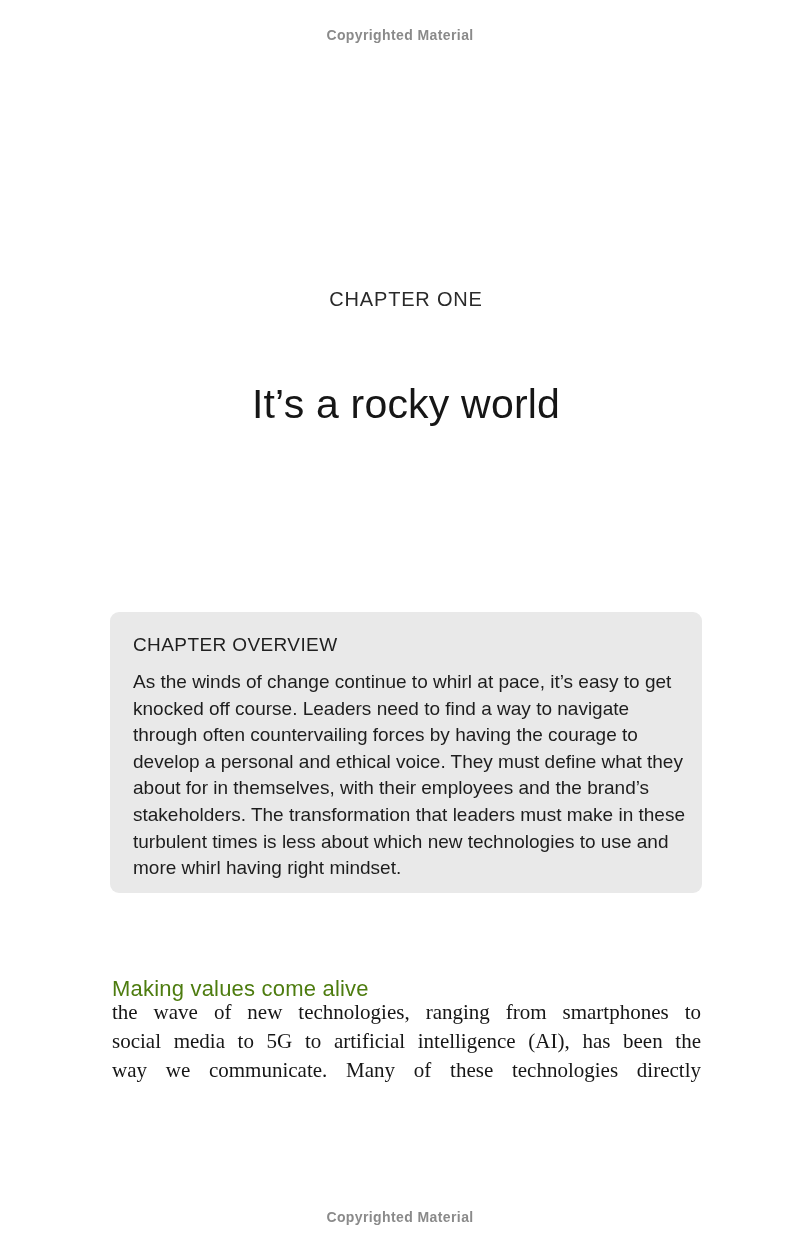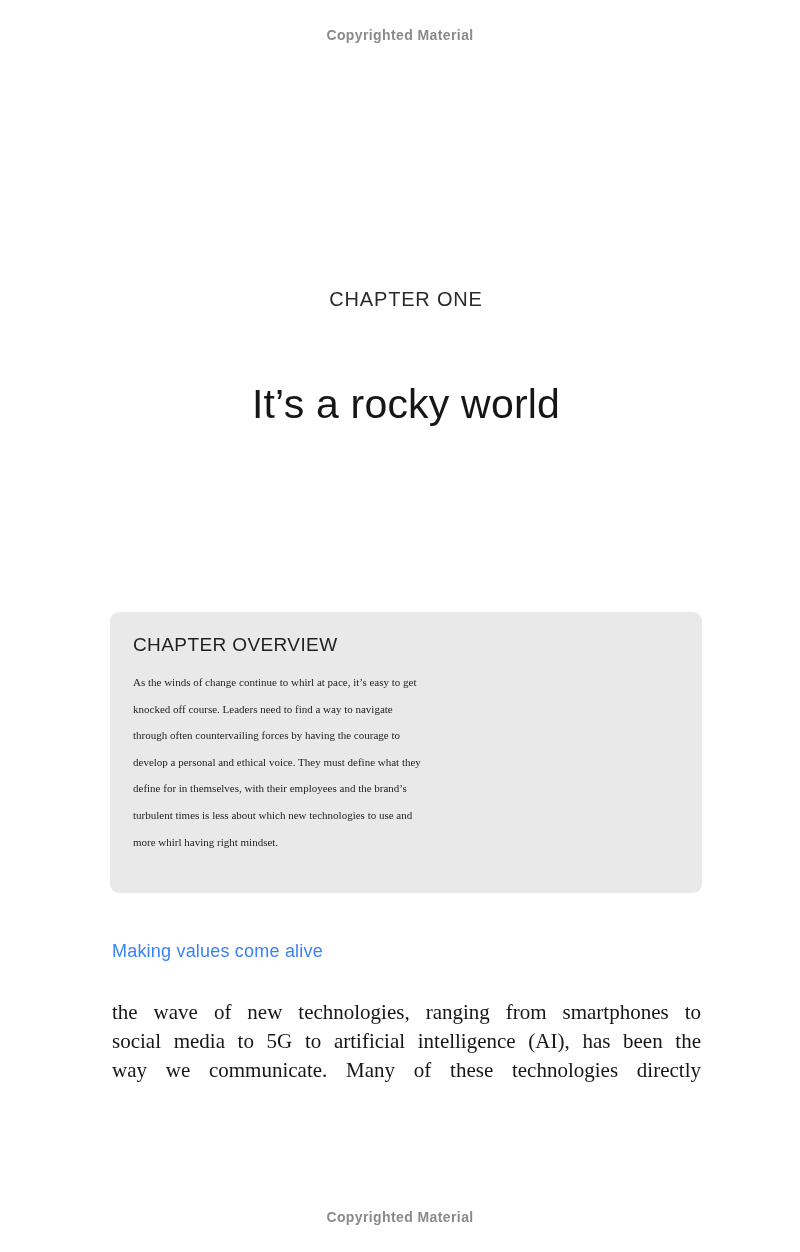--- a/index.html
+++ b/index.html
@@ -62,35 +62,34 @@
     box-sizing: border-box;
     padding: 22px 24px 12px 23px;
   }
   .overview-heading {
     font-size: 19px;
     letter-spacing: 0.4px;
     color: #1f1f1f;
     margin-bottom: 13px;
   }
   .overview-text .line {
-    font-size: 11px;
+    font-size: 19px;
     line-height: 26.6px;
     color: #1d1d1d;
     white-space: nowrap;
-    font-family: Liberation Serif, serif;
   }
 
   .section-heading {
     position: absolute;
     left: 112px;
-    top: 941px;
-    font-size: 18px;
+    top: 976px;
+    font-size: 22px;
     font-weight: 400;
     letter-spacing: 0.2px;
-    color: #3b82f6;
+    color: #4d7c0f;
   }
 
   .body-text {
     position: absolute;
     left: 112px;
     top: 998px;
     width: 589px;
     font-family: "Liberation Serif", serif;
     font-size: 21px;
     color: #161616;
@@ -110,21 +109,22 @@
 
 <div class="chapter-title">It’s a rocky world</div>
 
 <div class="overview-box">
   <div class="overview-heading">CHAPTER OVERVIEW</div>
   <div class="overview-text">
     <div class="line">As the winds of change continue to whirl at pace, it’s easy to get</div>
     <div class="line">knocked off course. Leaders need to find a way to navigate</div>
     <div class="line">through often countervailing forces by having the courage to</div>
     <div class="line">develop a personal and ethical voice. They must define what they</div>
-    <div class="line">define for in themselves, with their employees and the brand’s</div>
+    <div class="line">about for in themselves, with their employees and the brand’s</div>
+    <div class="line">stakeholders. The transformation that leaders must make in these</div>
     <div class="line">turbulent times is less about which new technologies to use and</div>
     <div class="line">more whirl having right mindset.</div>
   </div>
 </div>
 
 <div class="section-heading">Making values come alive</div>
 
 <div class="body-text">
   <div class="line">the wave of new technologies, ranging from smartphones to</div>
   <div class="line">social media to 5G to artificial intelligence (AI), has been the</div>

